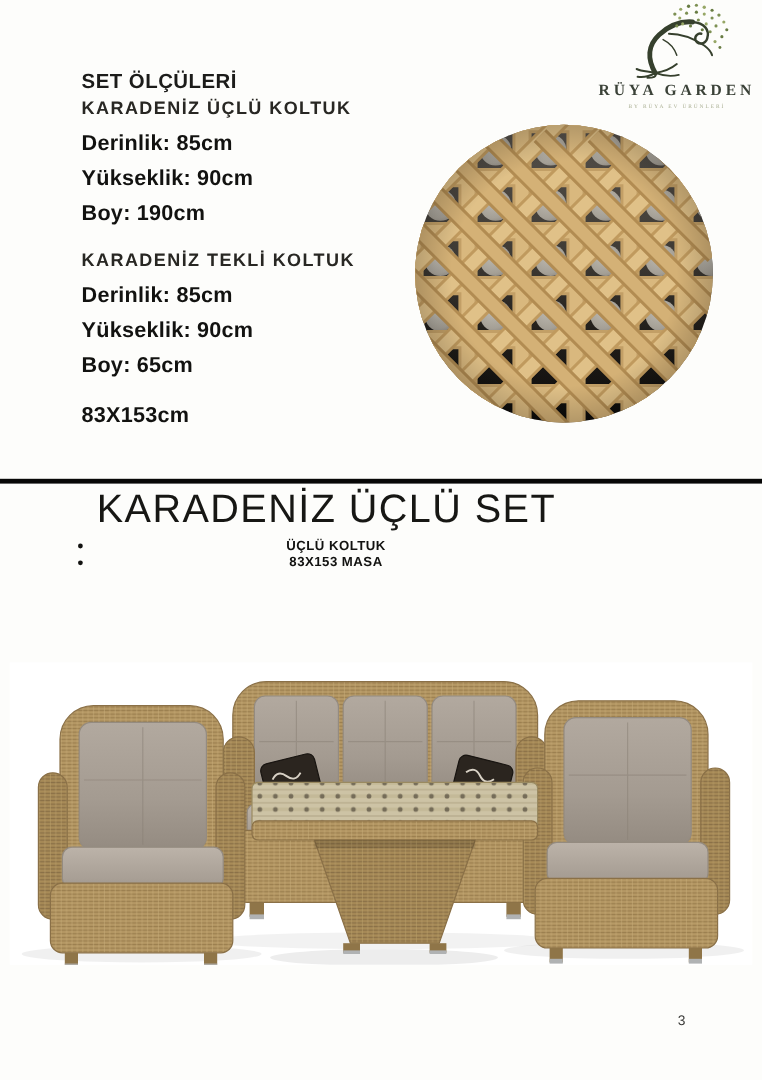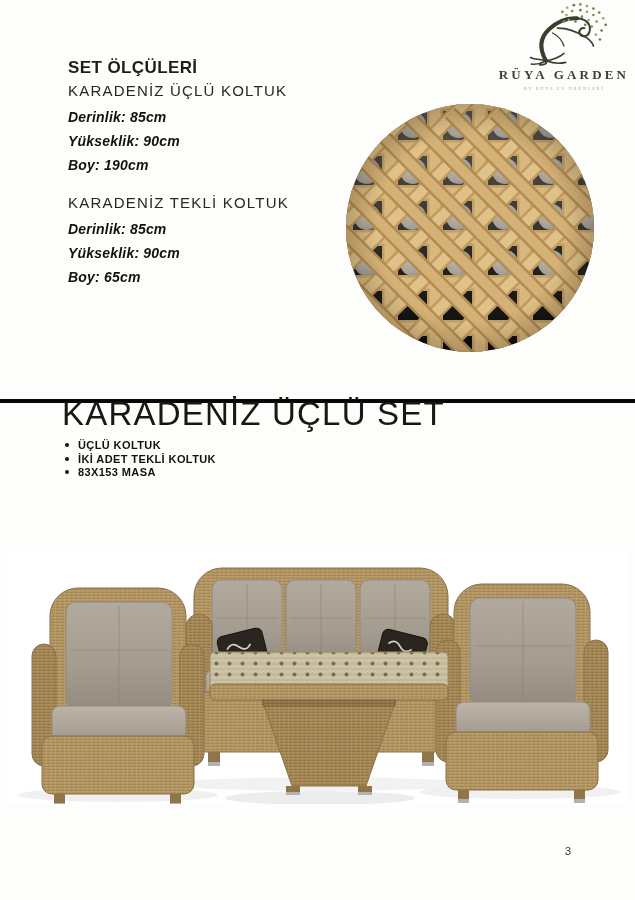--- a/index.html
+++ b/index.html
@@ -12,31 +12,31 @@
   .brand .tree{display:block;margin:0 auto;width:98px;height:66px;}
   .brand-name{font-family:"Liberation Serif",serif;font-size:13px;font-weight:600;
               letter-spacing:3.2px;color:#3b4238;white-space:nowrap;margin-top:1px;}
   .brand-tagline{font-family:"Liberation Serif",serif;font-size:4.5px;letter-spacing:1.6px;
               color:#a9ae92;margin-top:3px;white-space:nowrap;}
 
   
   .specs{position:absolute;left:68px;top:58px;width:300px;color:#161614;}
   .specs-title{font-size:17px;font-weight:700;letter-spacing:.4px;color:#1c1c1a;margin:0 0 4px 0;}
   .spec-group{margin-bottom:21px;}
-  .spec-name{font-size:15px;font-weight:400;letter-spacing:1.2px;color:#282723;margin:0 0 10px 0;}
-  .spec-dim{font-size:14px;font-weight:700;color:#121210;margin:0 0 8px 0;letter-spacing:.2px;font-style:italic;}
+  .spec-name{font-size:15px;font-weight:700;letter-spacing:1.2px;color:#282723;margin:0 0 10px 0;}
+  .spec-dim{font-size:18px;font-weight:700;color:#121210;margin:0 0 8px 0;letter-spacing:.2px;}
 
   
   .swatch{position:absolute;left:345px;top:103px;width:250px;height:250px;}
 
   
   .divider{position:absolute;left:0;top:399px;width:635px;height:4px;background:#070707;}
 
   
-  .set-section{position:absolute;left:62px;top:396px;width:420px;}
+  .set-section{position:absolute;left:62px;top:406px;width:420px;text-align:center;}
   .set-title{font-size:33px;line-height:36px;font-weight:400;letter-spacing:1.2px;
              color:#171714;margin:0;}
   .set-items{list-style:none;margin:7px 0 0 0;padding:0;}
   .set-items li{position:relative;padding-left:16px;font-size:11px;line-height:13.5px;
                 font-weight:700;letter-spacing:.4px;color:#121210;}
   .set-items li .dot{position:absolute;left:3px;top:4px;width:4px;height:4px;border-radius:50%;
                 background:#121210;}
 
   
   .photo{position:absolute;left:8px;top:552px;width:619px;height:252px;background:#ffffff;}
@@ -107,20 +107,21 @@
     </div>
 
     <div class="spec-group">
       <div class="spec-name">KARADENİZ TEKLİ KOLTUK</div>
       <div class="spec-dim">Derinlik: 85cm</div>
       <div class="spec-dim">Yükseklik: 90cm</div>
       <div class="spec-dim">Boy: 65cm</div>
     </div>
 
     <div class="spec-group">
+      <div class="spec-dim">83X153cm</div>
     </div>
   </div>
 
   <div class="swatch">
     <svg viewBox="0 0 250 250" width="250" height="250">
       <defs>
         <clipPath id="cc">
             <circle cx="125" cy="125" r="124"></circle>
           </clipPath>
         <linearGradient id="bgg" x1="0" y1="0" x2="0" y2="1">
@@ -193,21 +194,20 @@
       </g>
     </svg>
   </div>
 
   <div class="divider"></div>
 
   <div class="set-section">
     <h1 class="set-title">KARADENİZ ÜÇLÜ SET</h1>
     <ul class="set-items">
       <li><span class="dot"></span><span>ÜÇLÜ KOLTUK</span></li>
-      <li><span class="dot"></span><span>İKİ ADET TEKLİ KOLTUK</span></li>
       <li><span class="dot"></span><span>83X153 MASA</span></li>
     </ul>
   </div>
 
   <figure class="photo" style="margin:0">
     <svg viewBox="0 0 619 252">
       <defs>
         <pattern id="wk" width="9" height="6" patternUnits="userSpaceOnUse">
           <rect width="9" height="6" fill="#b79a66"></rect>
           <path d="M0,1.2 H9 M0,4.2 H9" stroke="#9b7f4f" stroke-width="1.1"></path>

